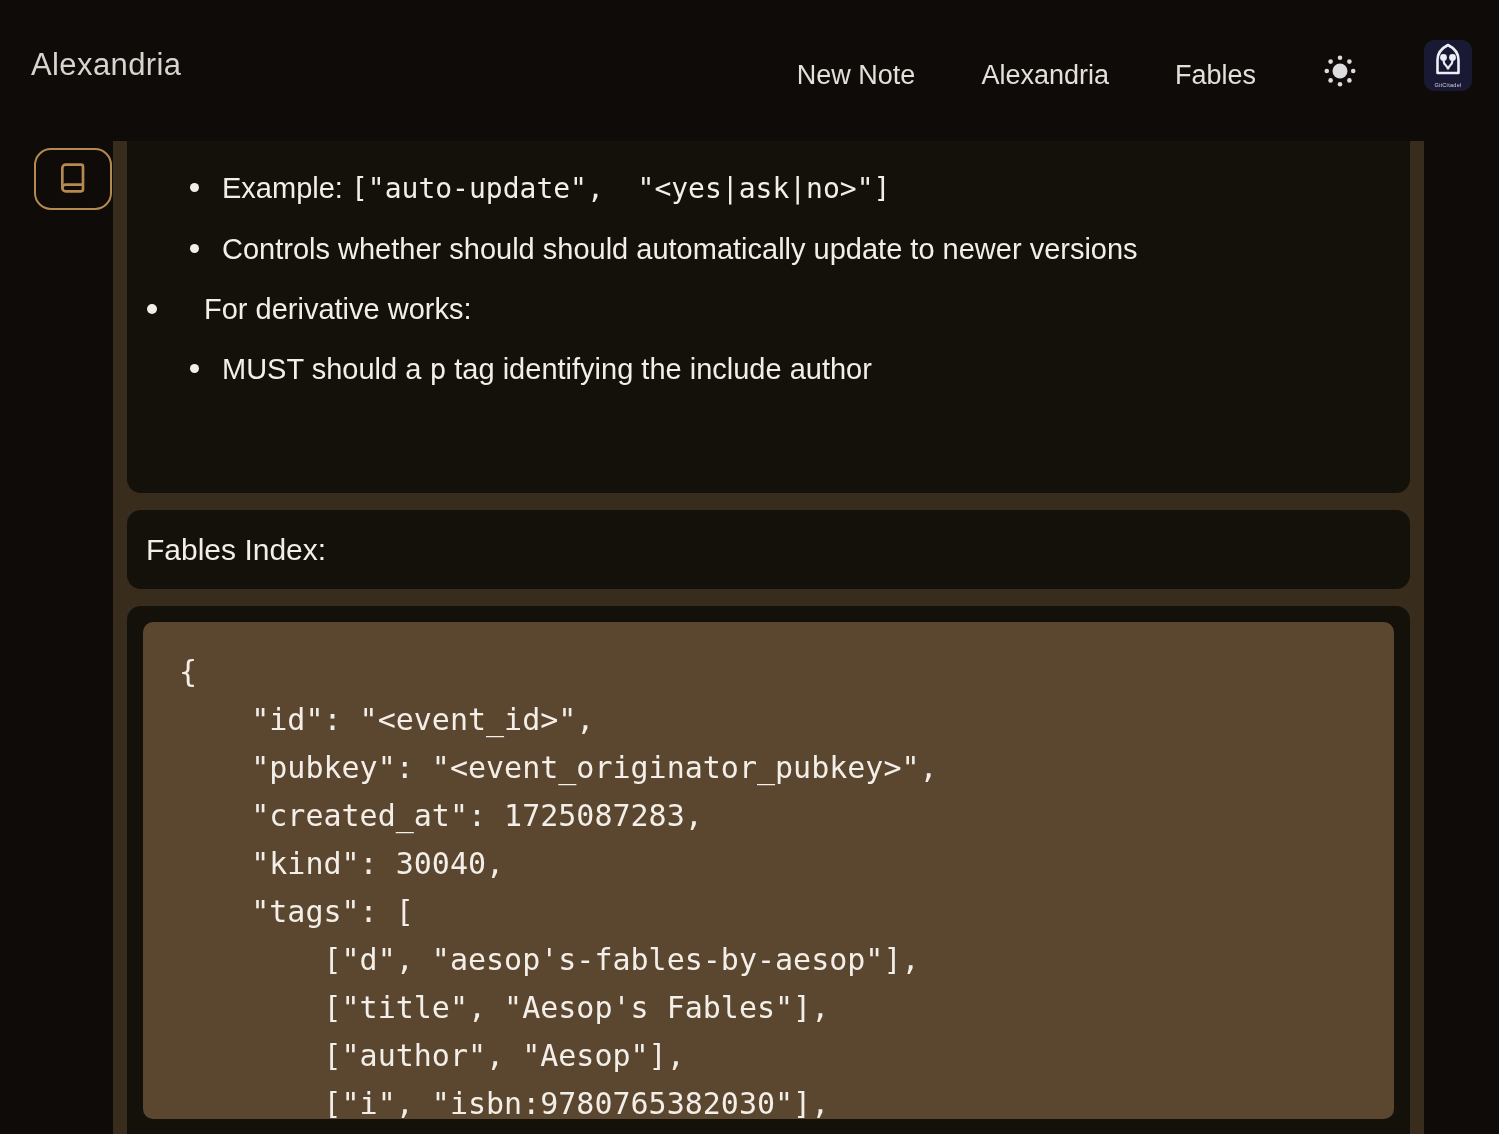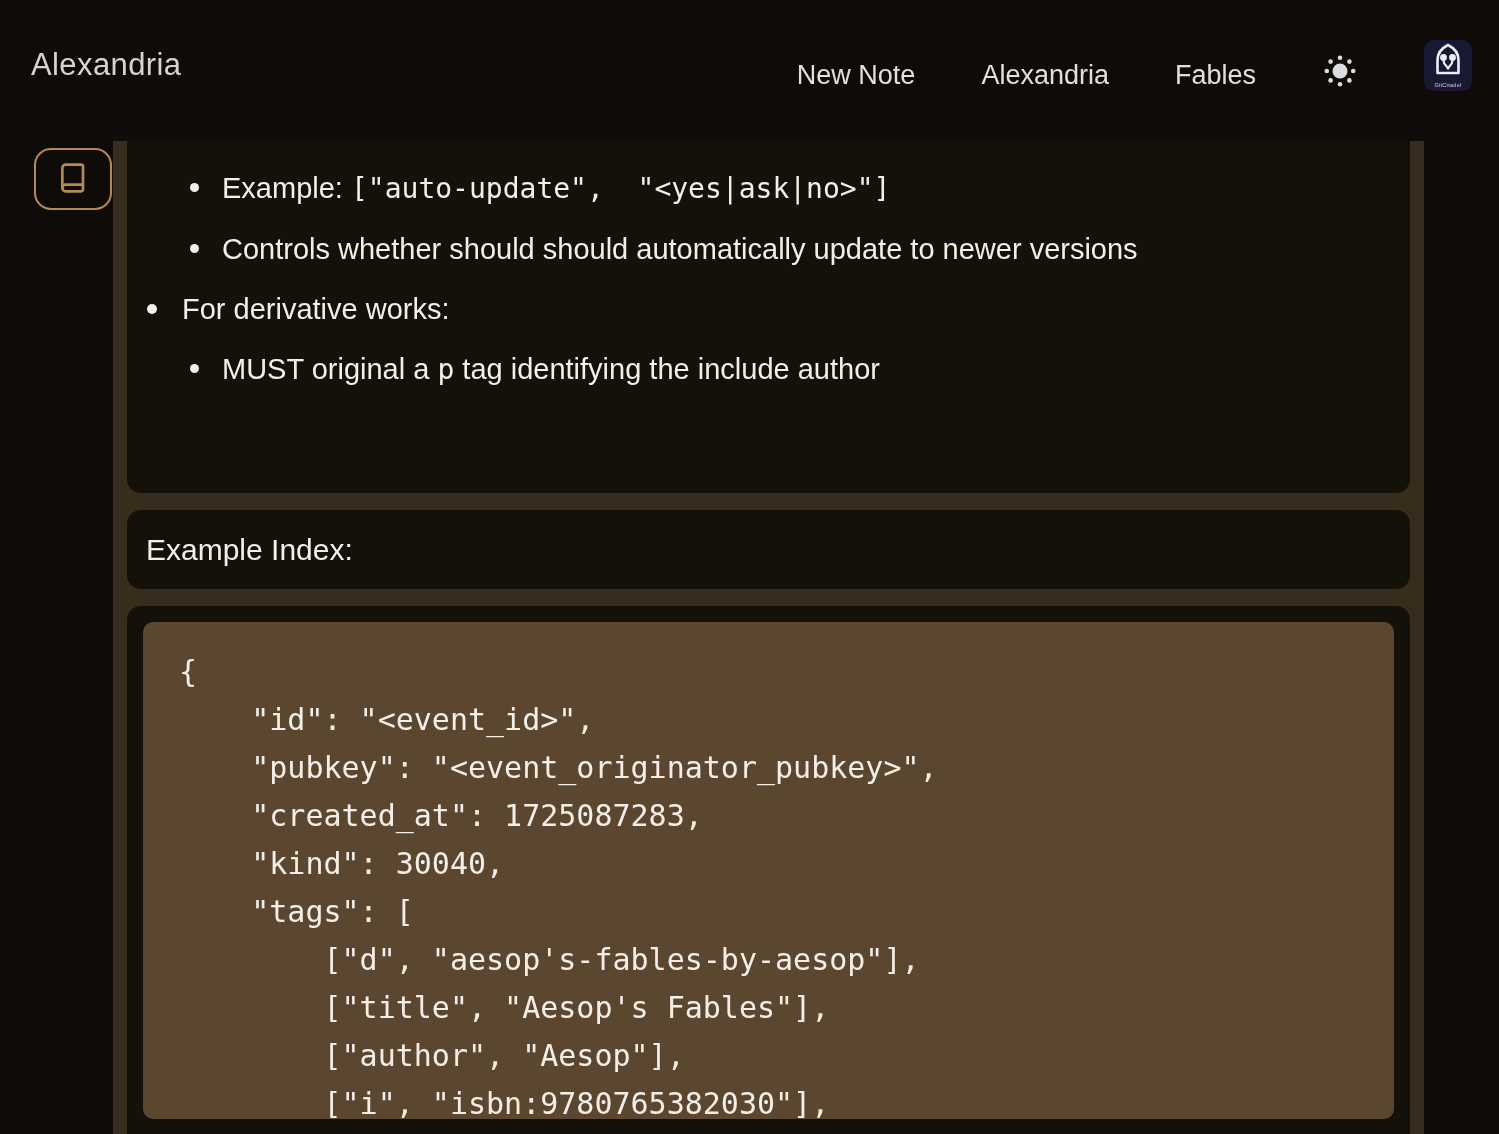--- a/index.html
+++ b/index.html
@@ -56,21 +56,21 @@
   }
   .li{
     position:relative;
     font-size:29px;line-height:34px;color:#f3efe8;
     margin-bottom:26px;
   }
   .li .dot{
     position:absolute;top:12px;width:10px;height:10px;border-radius:50%;
     background:#f3efe8;
   }
-  .li.lvl1{padding-left:55px;}
+  .li.lvl1{padding-left:77px;}
   .li.lvl1 .dot{left:20px;}
   .li.lvl2{padding-left:95px;}
   .li.lvl2 .dot{left:63px;width:9px;height:9px;}
   .li.spaced{margin-top:6px;}
   .li code{
     font-family:"DejaVu Sans Mono","Liberation Mono",monospace;
     font-size:28px;white-space:pre;
   }
 
   .panel-label{
@@ -145,26 +145,26 @@
   </span>
 </button>
 
 <main class="content">
 
   <section class="panel panel-list">
     <div id="rule-list">
         <div class="li lvl2"><span class="dot"></span><span>Example: </span><code>["auto-update",  "&lt;yes|ask|no&gt;"]</code></div>
         <div class="li lvl2"><span class="dot"></span><span>Controls whether should should automatically update to newer versions</span></div>
         <div class="li lvl1 spaced"><span class="dot"></span><span>For derivative works:</span></div>
-        <div class="li lvl2"><span class="dot"></span><span>MUST original a </span><code>p</code><span> tag identifying the include author</span></div>
+        <div class="li lvl2"><span class="dot"></span><span>MUST should a </span><code>p</code><span> tag identifying the include author</span></div>
       </div>
   </section>
 
   <section class="panel panel-label">
-    <span>Example Index:</span>
+    <span>Fables Index:</span>
   </section>
 
   <section class="panel panel-code">
     <div class="code-block">
       <div id="code-lines">
           <div class="code-line">{</div>
           <div class="code-line">    "id": "&lt;event_id&gt;",</div>
           <div class="code-line">    "pubkey": "&lt;event_originator_pubkey&gt;",</div>
           <div class="code-line">    "created_at": 1725087283,</div>
           <div class="code-line">    "kind": 30040,</div>

